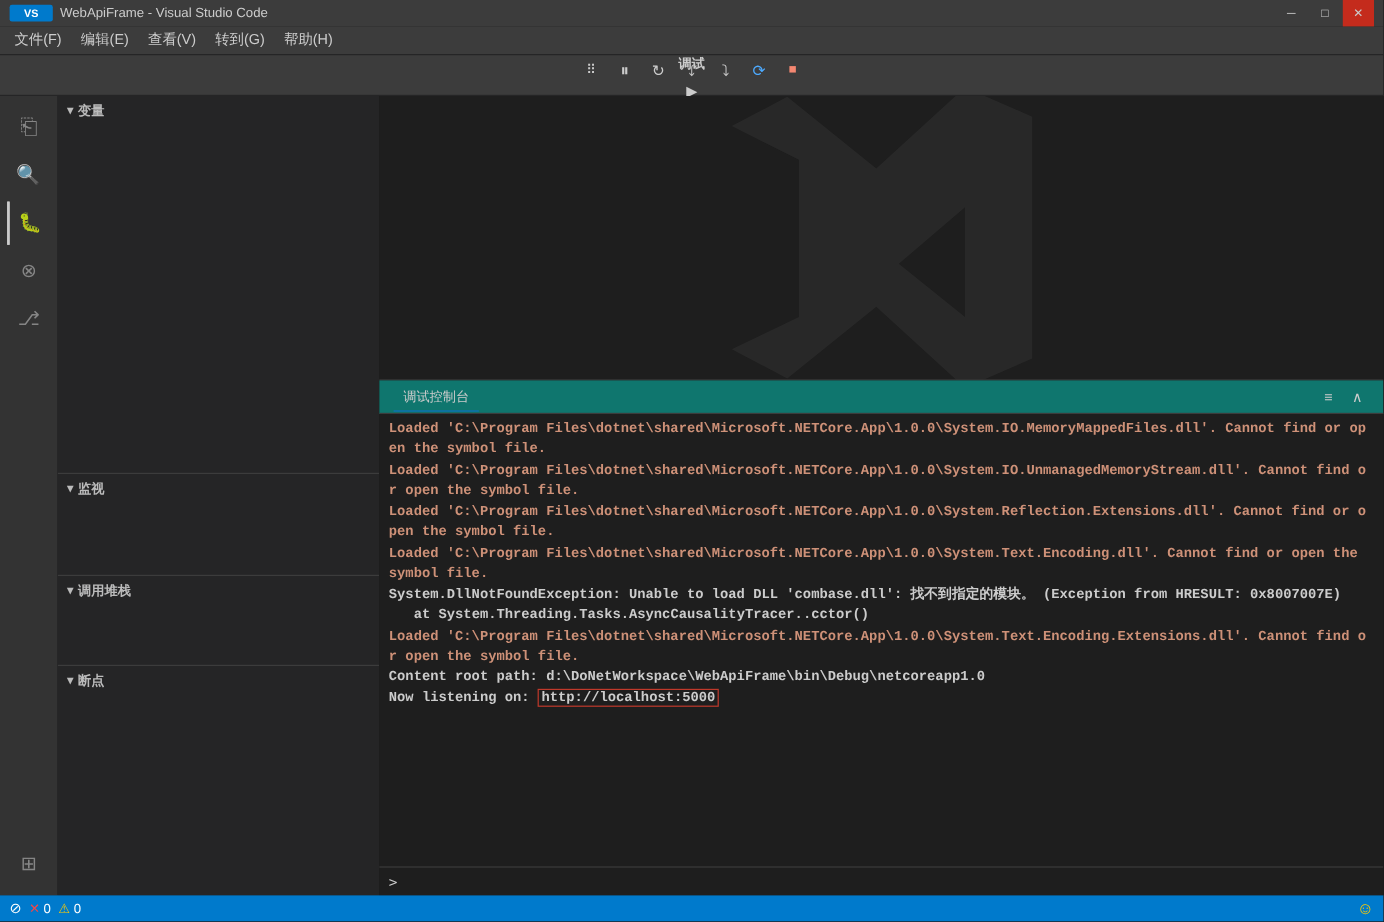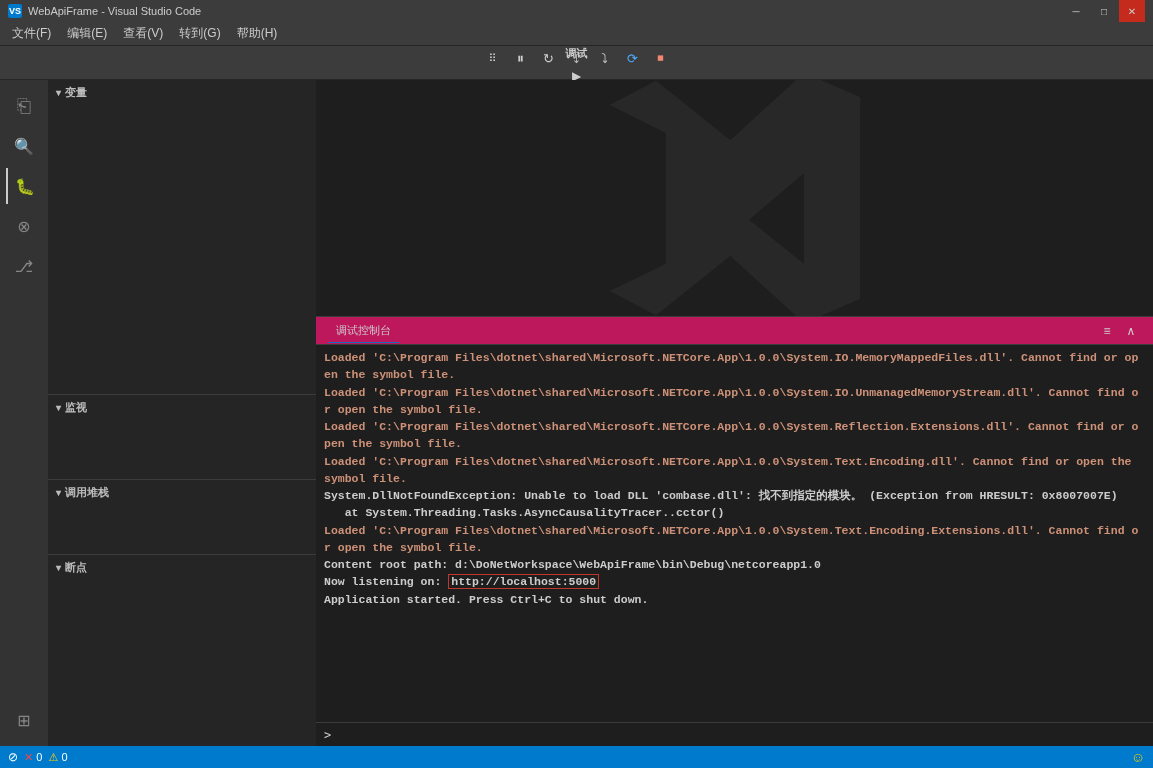--- a/index.html
+++ b/index.html
@@ -20,21 +20,21 @@
       height: 22px;
       display: flex;
       align-items: center;
       padding: 0 8px;
       font-size: 11px;
       color: #cccccc;
       user-select: none;
       position: relative;
     }
     .title-bar-icon {
-      width: 14px;
+      width: 36px;
       height: 14px;
       margin-right: 6px;
       background: #007acc;
       border-radius: 2px;
       display: inline-flex;
       align-items: center;
       justify-content: center;
       font-size: 9px;
       color: white;
       font-weight: bold;
@@ -270,21 +270,21 @@
     
     .debug-panel {
       height: 430px;
       background: #1e1e1e;
       border-top: 1px solid #3c3c3c;
       display: flex;
       flex-direction: column;
     }
     .panel-header {
       height: 28px;
-      background: #be185d;
+      background: #0f766e;
       display: flex;
       align-items: center;
       padding: 0 12px;
       font-size: 11px;
       color: #cccccc;
       border-bottom: 1px solid #3c3c3c;
       gap: 8px;
     }
     .panel-tab {
       padding: 4px 8px;
@@ -510,21 +510,20 @@
 
       <div class="console-line" style="color: rgb(206, 145, 120);">Loaded 'C:\Program Files\dotnet\shared\Microsoft.NETCore.App\1.0.0\System.IO.MemoryMappedFiles.dll'. Cannot find or open the symbol file.</div>
           <div class="console-line" style="color: rgb(206, 145, 120);">Loaded 'C:\Program Files\dotnet\shared\Microsoft.NETCore.App\1.0.0\System.IO.UnmanagedMemoryStream.dll'. Cannot find or open the symbol file.</div>
           <div class="console-line" style="color: rgb(206, 145, 120);">Loaded 'C:\Program Files\dotnet\shared\Microsoft.NETCore.App\1.0.0\System.Reflection.Extensions.dll'. Cannot find or open the symbol file.</div>
           <div class="console-line" style="color: rgb(206, 145, 120);">Loaded 'C:\Program Files\dotnet\shared\Microsoft.NETCore.App\1.0.0\System.Text.Encoding.dll'. Cannot find or open the symbol file.</div>
           <div class="console-line" style="color: rgb(204, 204, 204);">System.DllNotFoundException: Unable to load DLL 'combase.dll': 找不到指定的模块。 (Exception from HRESULT: 0x8007007E)</div>
           <div class="console-line" style="color: rgb(204, 204, 204);">   at System.Threading.Tasks.AsyncCausalityTracer..cctor()</div>
           <div class="console-line" style="color: rgb(206, 145, 120);">Loaded 'C:\Program Files\dotnet\shared\Microsoft.NETCore.App\1.0.0\System.Text.Encoding.Extensions.dll'. Cannot find or open the symbol file.</div>
           <div class="console-line" style="color: rgb(204, 204, 204);">Content root path: d:\DoNetWorkspace\WebApiFrame\bin\Debug\netcoreapp1.0</div>
           <div class="console-line" style="color: rgb(204, 204, 204);">Now listening on: <span class="url-highlight" style="border: 1px solid rgb(192, 57, 43); padding: 0px 2px;">http://localhost:5000</span></div>
-          <div class="console-line" style="color: rgb(204, 204, 204);">Application started. Press Ctrl+C to shut down.</div>
         </div>
 
       <div class="console-input-row">
         <span class="console-prompt">&gt;</span>
         <input class="console-input" type="text" style="">
       </div>
     </div>
   </div>
 </div>
 

